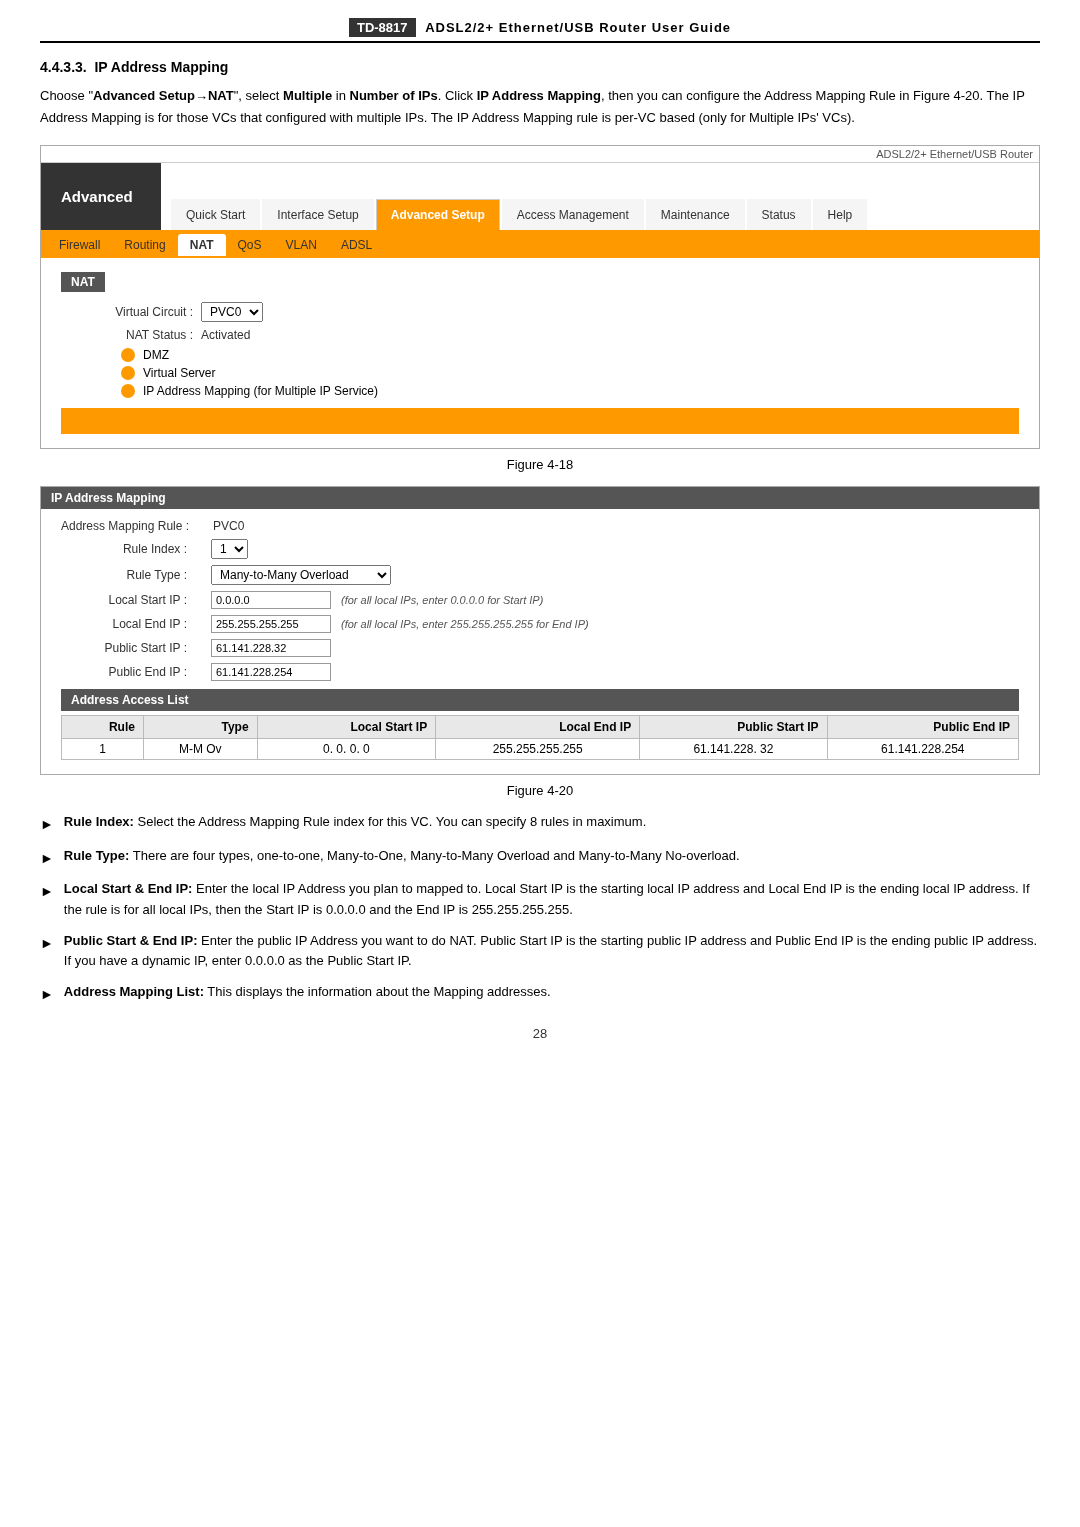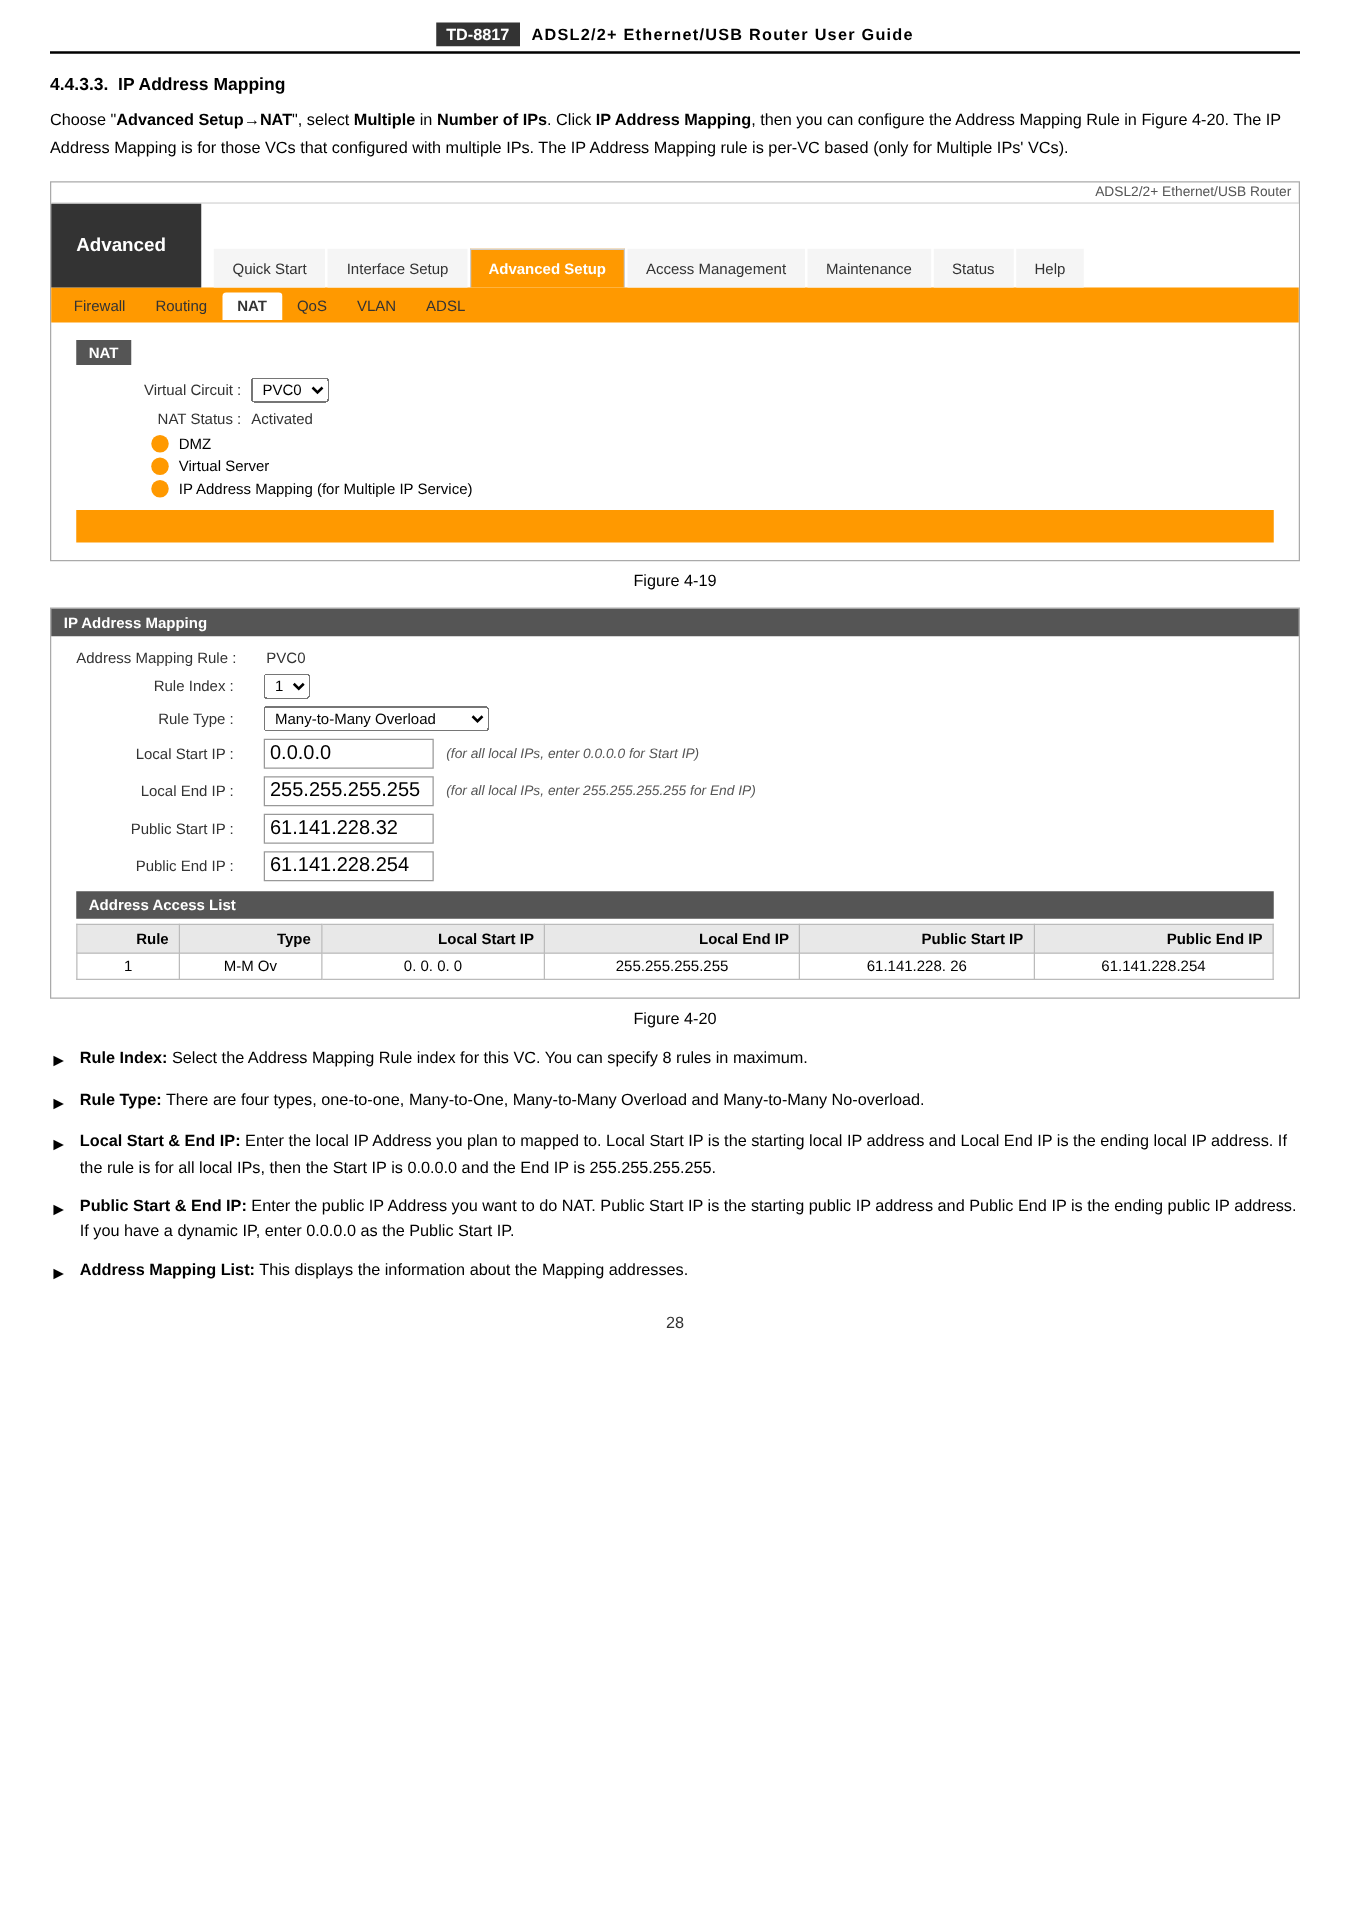--- a/index.html
+++ b/index.html
@@ -193,24 +193,24 @@
       font-size: 12px;
     }
     .ip-form-label {
       min-width: 150px;
       text-align: right;
       padding-right: 24px;
       color: #333;
     }
     .ip-form-value { color: #333; }
     input.ip-input {
-      font-size: 16px;
+      font-size: 11px;
       padding: 2px 4px;
       border: 1px solid #999;
-      width: 136px;
+      width: 120px;
     }
     .hint-text {
       margin-left: 10px;
       color: #555;
       font-size: 11px;
       font-style: italic;
     }
     
     .mapping-list-label {
       background: #555;
@@ -332,21 +332,21 @@
       <span>Virtual Server</span>
     </div>
     <div class="bullet-item">
       <div class="bullet-orange"></div>
       <span>IP Address Mapping (for Multiple IP Service)</span>
     </div>
     <div class="orange-bar"></div>
   </div>
 </div>
 
-<div class="figure-caption">Figure 4-19</div>
+<div class="figure-caption">Figure 4-18</div>
 
 <div class="ip-mapping-ui">
   <div class="ip-label-bar">IP Address Mapping</div>
   <div class="ip-content">
 
     <div class="ip-form-row">
       <span class="ip-form-label">Address Mapping Rule :</span>
       <span class="ip-form-value">PVC0</span>
     </div>
 
@@ -397,21 +397,21 @@
           <th>Public Start IP</th>
           <th>Public End IP</th>
         </tr>
       </thead>
       <tbody>
         <tr>
           <td>1</td>
           <td>M-M Ov</td>
           <td>0. 0. 0. 0</td>
           <td>255.255.255.255</td>
-          <td>61.141.228. 26</td>
+          <td>61.141.228. 32</td>
           <td>61.141.228.254</td>
         </tr>
       </tbody>
     </table>
   </div>
 </div>
 
 <div class="figure-caption">Figure 4-20</div>
 
 <ul class="bullet-list">

